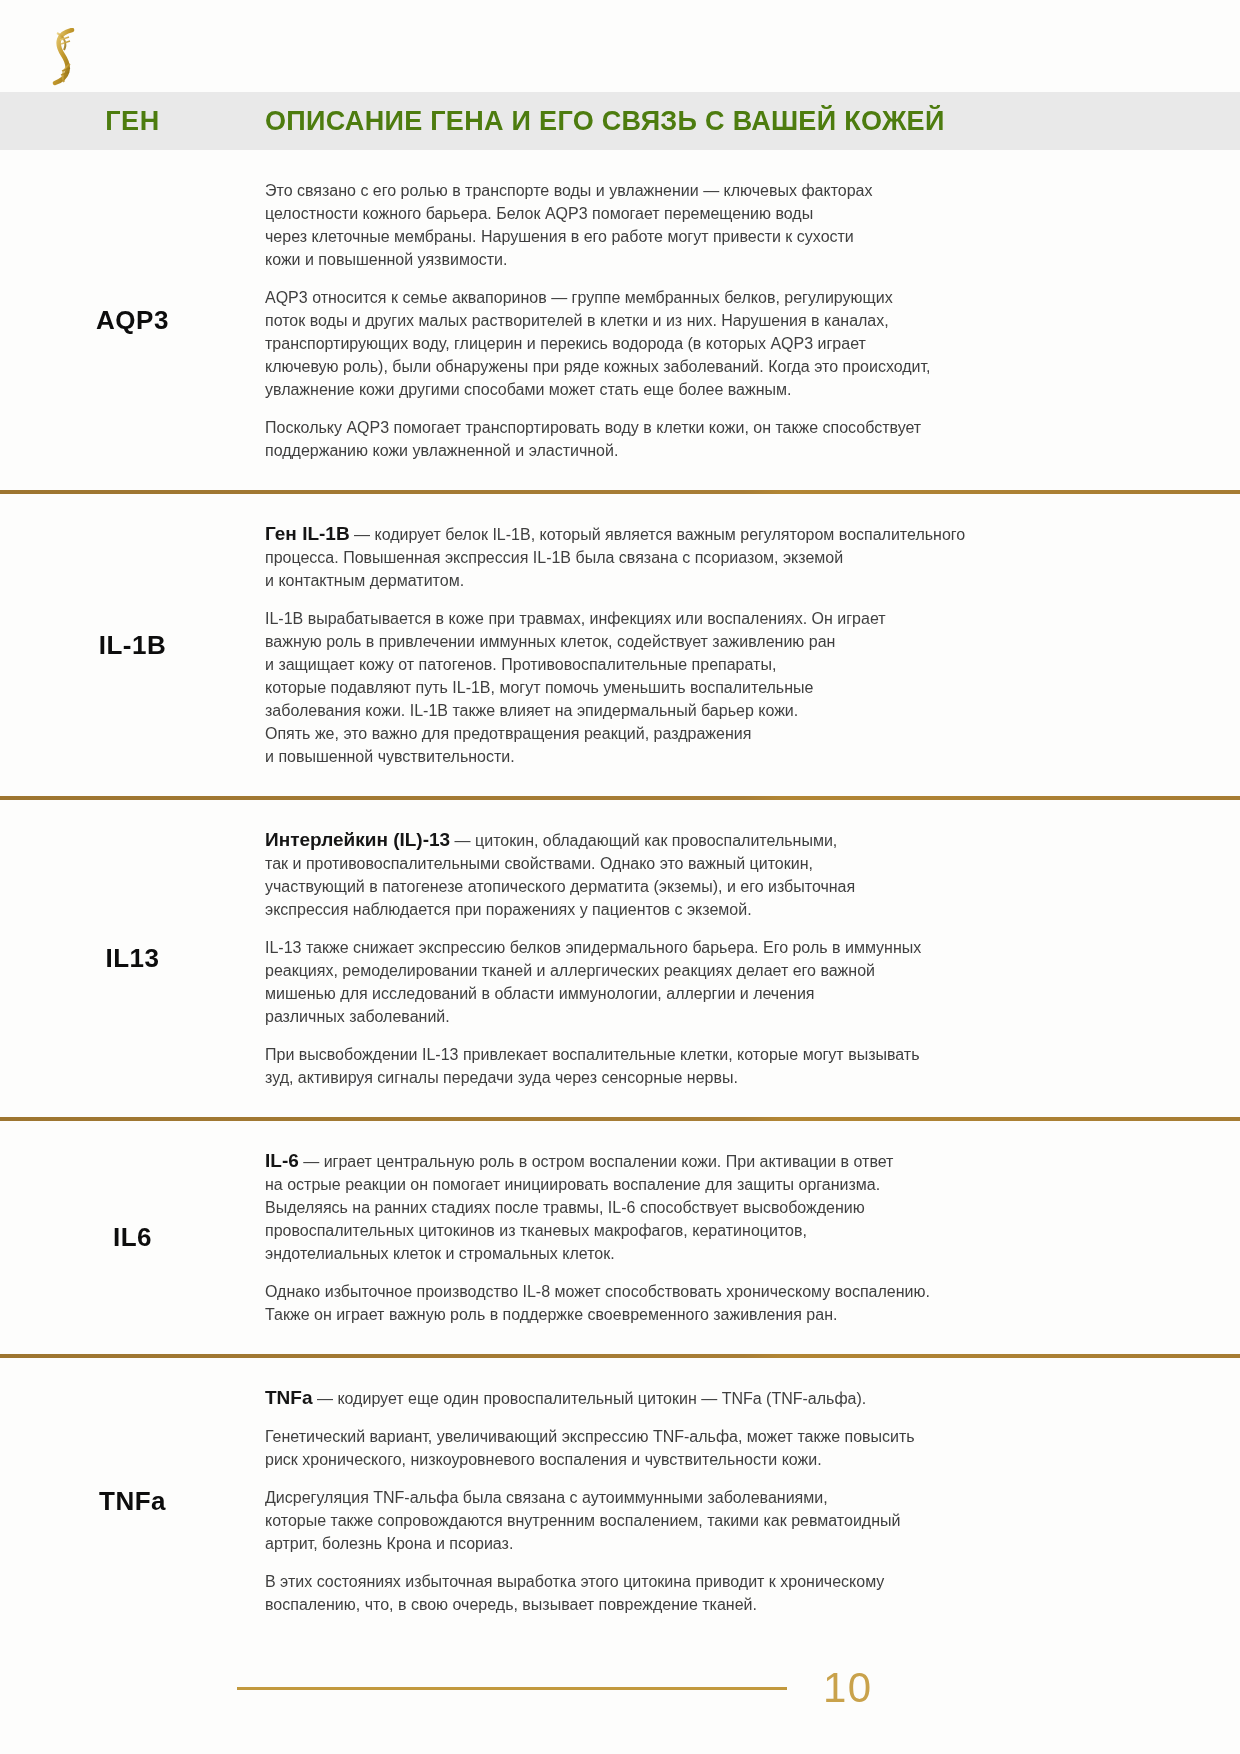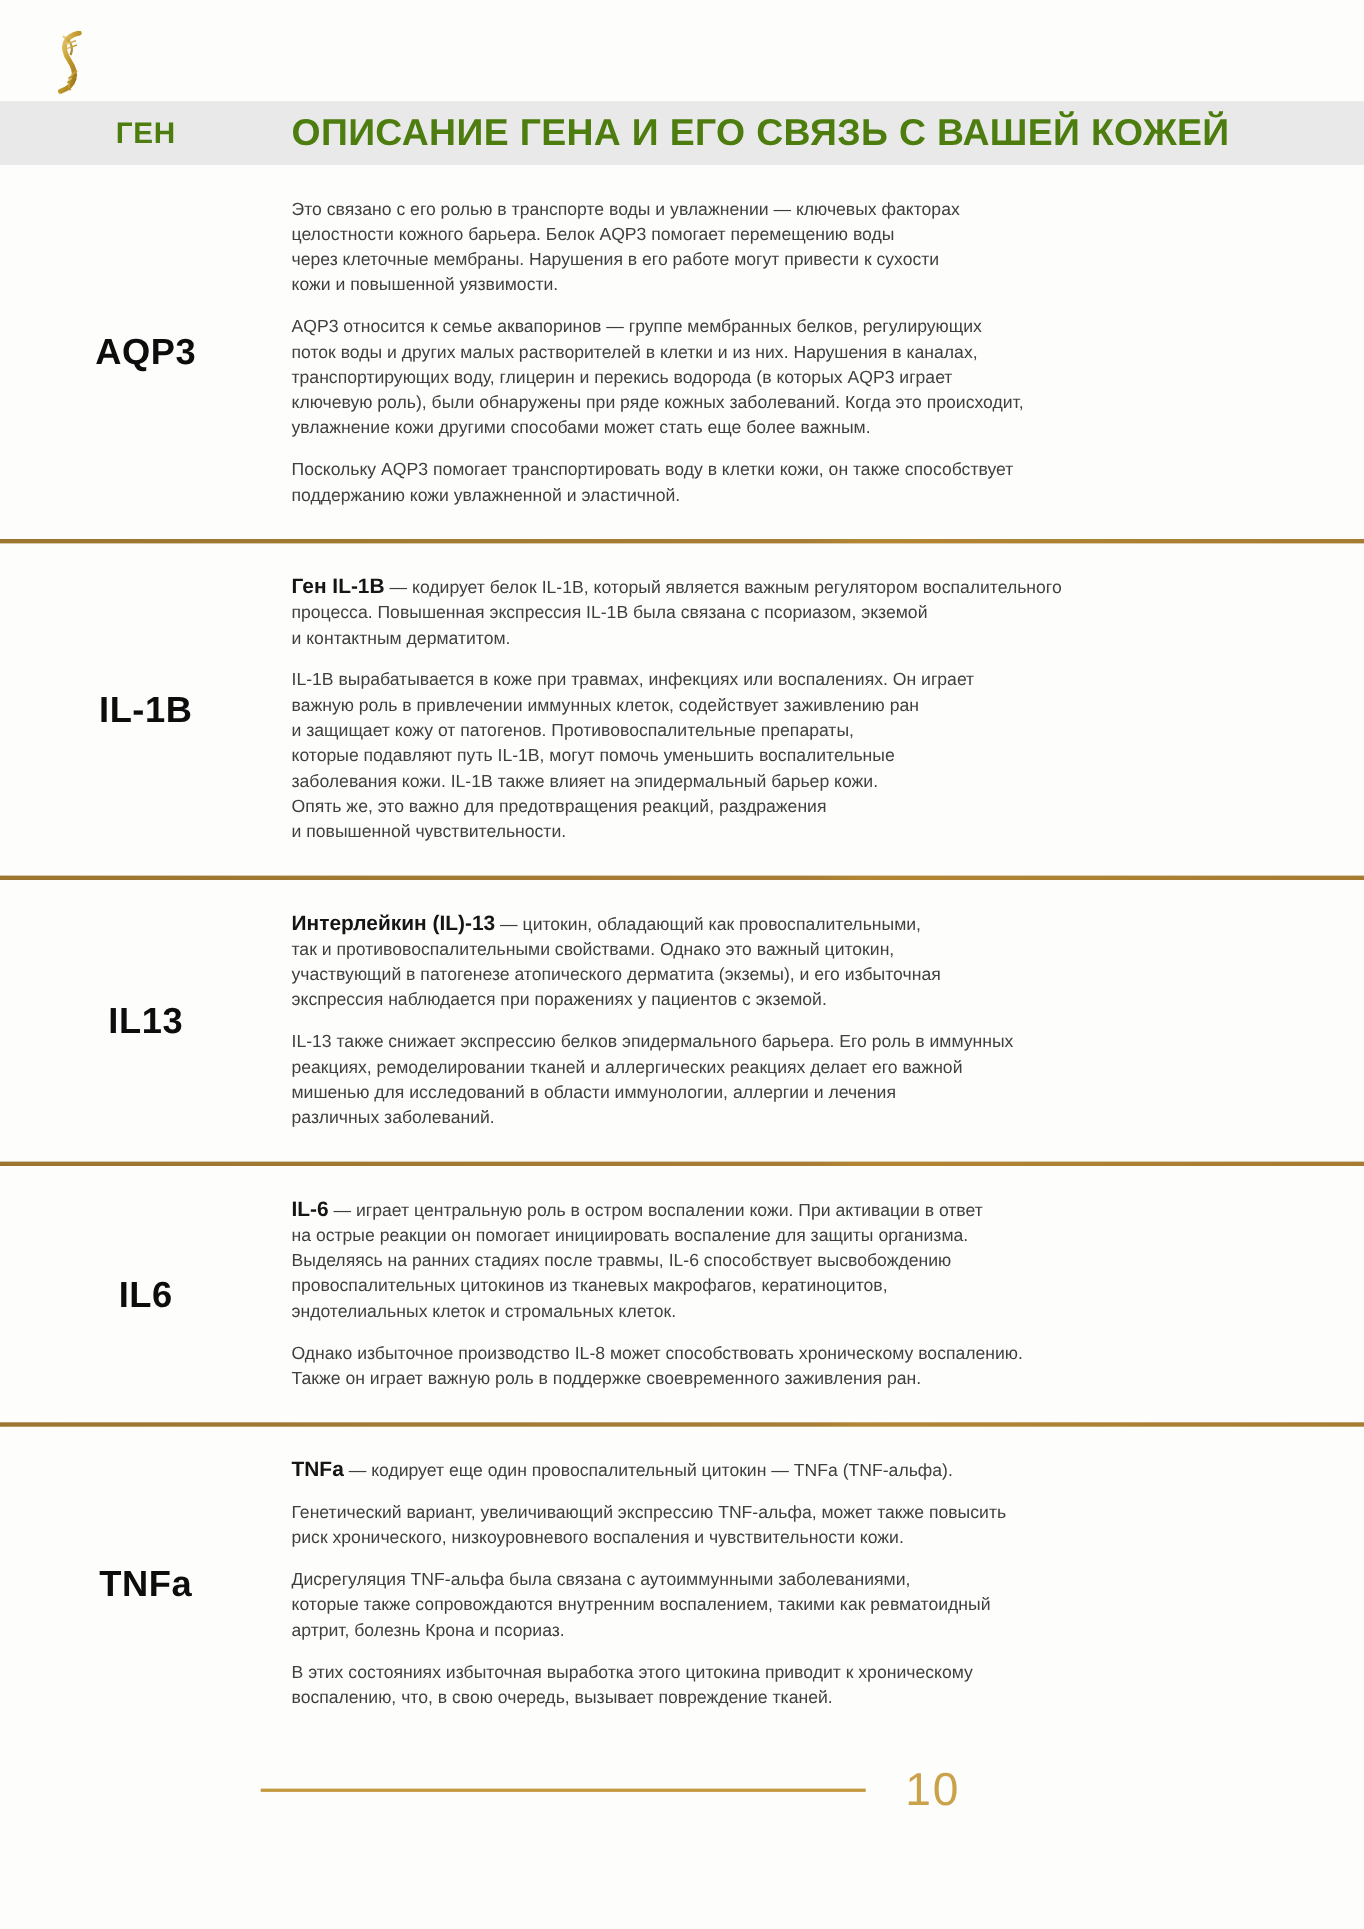--- a/index.html
+++ b/index.html
@@ -8,24 +8,24 @@
     background:#fdfdfc; font-family:"Liberation Sans", sans-serif;
     color:var(--body_text,#3f3f3f); overflow:hidden;
   }
   .topbar { height:92px; }
   .logo { position:absolute; left:48px; top:28px; width:32px; height:58px; }
   .table-header {
     display:flex; align-items:center; height:58px;
     background:var(--header_bg,#e9e9e9); color:#4d7c0f; font-weight:bold;
   }
   .th-gene { width:265px; text-align:center; font-size:27px; letter-spacing:0.6px; }
-  .th-desc { font-size:34px; letter-spacing:0.3px; }
+  .th-desc { font-size:27px; letter-spacing:0.3px; }
   .gene-row { display:flex; }
   .gene-col { width:265px; display:flex; align-items:center; justify-content:center; }
-  .gene-name { font-size:33px; font-weight:bold; color:#0d0d0d; letter-spacing:0.5px; }
+  .gene-name { font-size:26px; font-weight:bold; color:#0d0d0d; letter-spacing:0.5px; }
   .desc-col { width:800px; padding:28px 0 28px 0; }
   .desc-col p {
     margin:0 0 14px 0; font-size:16px; line-height:23px;
     white-space:pre-line; color:var(--body_text,#3f3f3f);
   }
   .desc-col p:last-child { margin-bottom:0; }
   .lead { font-weight:bold; font-size:19px; color:#151515; }
   .divider {
     height:4px; width:100%;
     background:linear-gradient(90deg,#9d7530 0%,#a87e36 60%,#b28634 63%,#a67c33 100%);
@@ -110,20 +110,22 @@
     </div>
     <div class="desc-col">
       <p><span class="lead">Интерлейкин (IL)-13</span><span> — цитокин, обладающий как провоспалительными,
 так и противовоспалительными свойствами. Однако это важный цитокин,
 участвующий в патогенезе атопического дерматита (экземы), и его избыточная
 экспрессия наблюдается при поражениях у пациентов с экземой.</span></p>
       <p><span class="lead"></span><span>IL-13 также снижает экспрессию белков эпидермального барьера. Его роль в иммунных
 реакциях, ремоделировании тканей и аллергических реакциях делает его важной
 мишенью для исследований в области иммунологии, аллергии и лечения
 различных заболеваний.</span></p>
+      <p><span class="lead"></span><span>При высвобождении IL-13 привлекает воспалительные клетки, которые могут вызывать
+зуд, активируя сигналы передачи зуда через сенсорные нервы.</span></p>
     </div>
   </section>
   <div class="divider"></div>
 
   <section class="gene-row">
     <div class="gene-col">
       <div class="gene-name">IL6</div>
     </div>
     <div class="desc-col">
       <p><span class="lead">IL-6</span><span> — играет центральную роль в остром воспалении кожи. При активации в ответ

